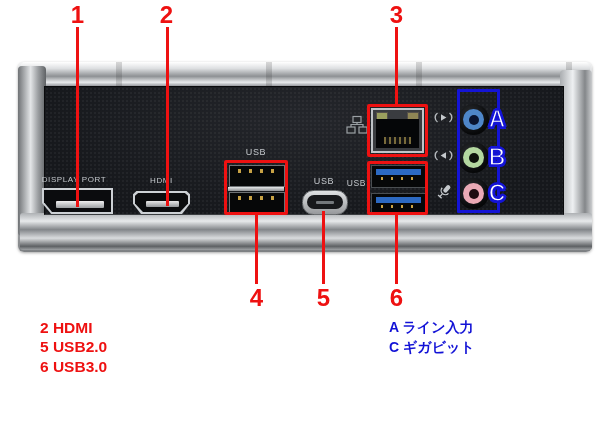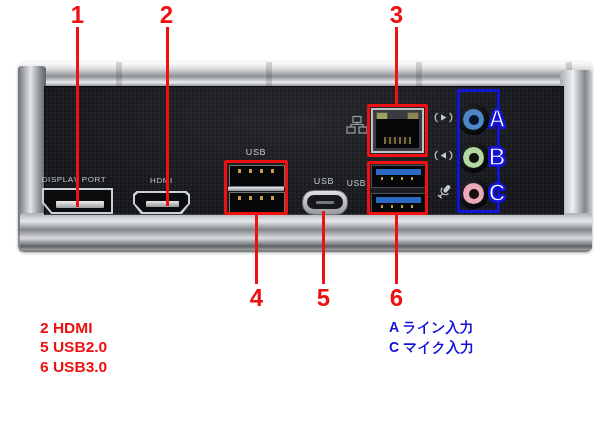--- a/index.html
+++ b/index.html
@@ -205,16 +205,16 @@
   <div class="abs co-line" style="left:395px;top:215px;height:69px;"></div>
   <div class="abs co-num" style="left:384px;top:286px;width:25px;">6</div>
 
   <div class="abs legend-red">
     <div>2 HDMI</div>
     <div>5 USB2.0</div>
     <div>6 USB3.0</div>
   </div>
   <div class="abs legend-blue">
     <div>A ライン入力</div>
-    <div>C マイク入力</div>
+    <div>C ギガビット</div>
   </div>
 
 </div>
 
 </body></html>

